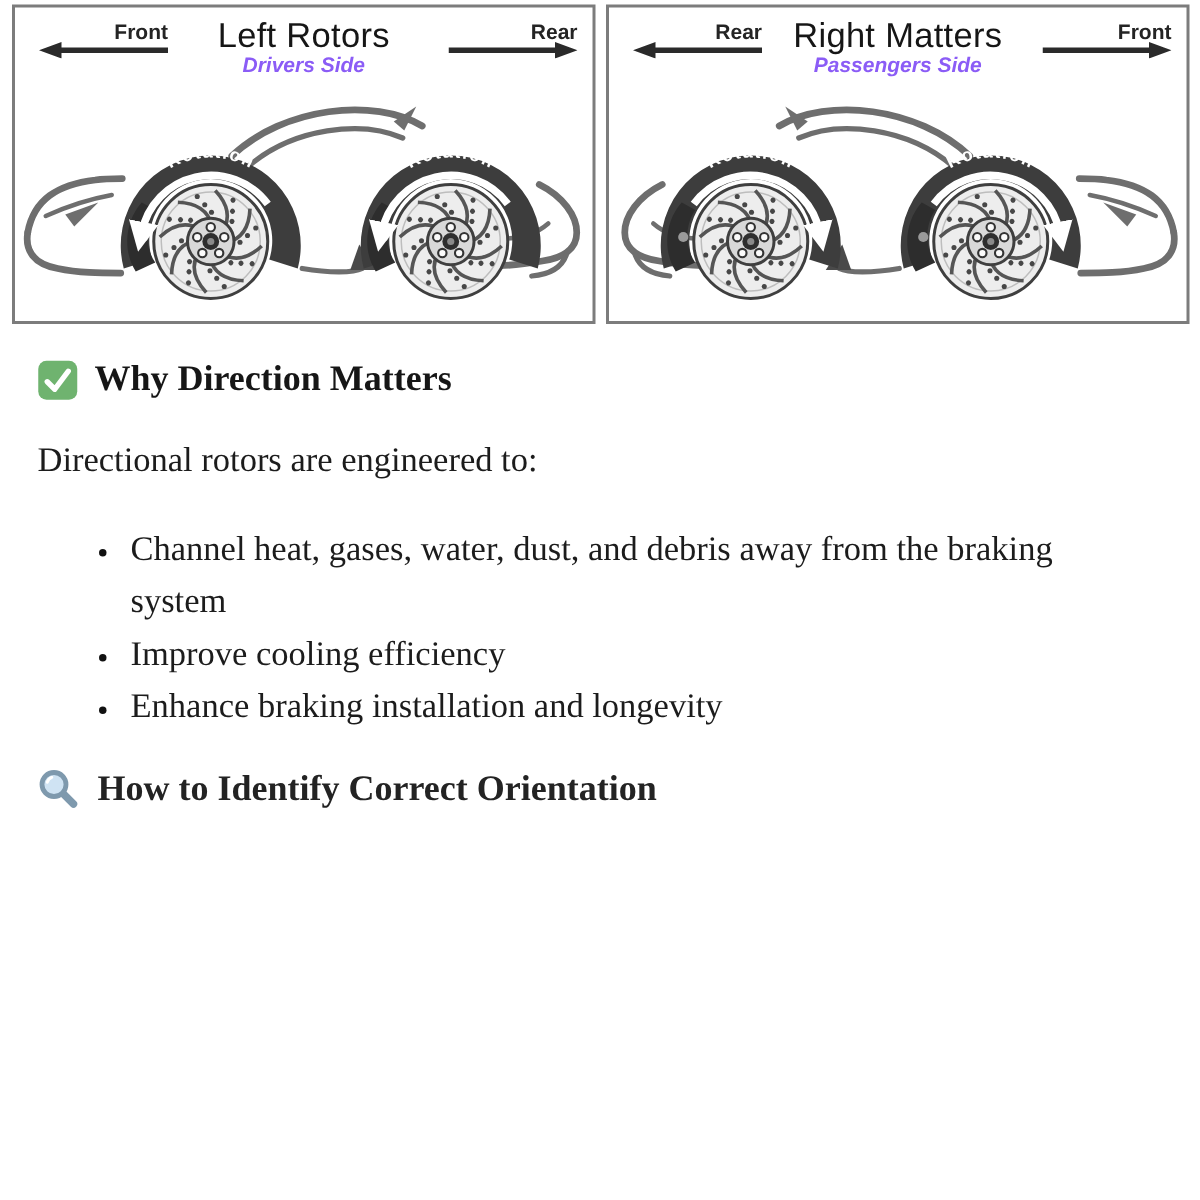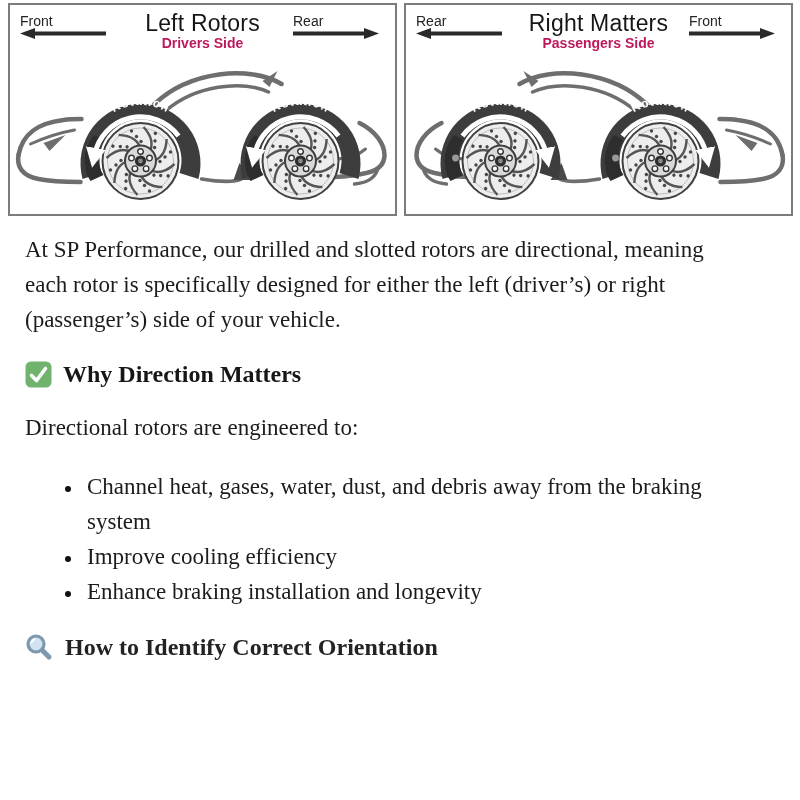--- a/index.html
+++ b/index.html
@@ -4,23 +4,23 @@
 <style>
   html,body{margin:0;padding:0;background:#ffffff;}
   body{width:800px;font-family:"Liberation Serif","DejaVu Serif",serif;color:#1c1c1c;}
 
   
   .figure{display:flex;gap:7px;margin:3px 7px 0 8px;}
   .panel{flex:1;border:2.5px solid #7c7c7c;background:#fff;height:209px;overflow:hidden;}
   .panel-header{display:grid;grid-template-columns:92px 1fr 92px;align-items:start;padding:6px 10px 0 10px;height:48px;}
   .panel-titles{text-align:center;font-family:"Liberation Sans","DejaVu Sans",sans-serif;}
   .panel-title{font-size:23px;font-weight:400;letter-spacing:.2px;color:#161616;line-height:24px;}
-  .panel-subtitle{font-size:14px;font-weight:700;color:#be185d;line-height:16px;}
-  .dirlabel{display:flex;flex-direction:column;align-items:flex-start;font-family:"Liberation Sans","DejaVu Sans",sans-serif;
-            font-weight:400;font-size:14px;color:#242424;margin-top:2px;}
+  .panel-subtitle{font-size:14px;font-weight:700;font-style:italic;color:#8b5cf6;line-height:16px;}
+  .dirlabel{display:flex;flex-direction:column;align-items:flex-end;font-family:"Liberation Sans","DejaVu Sans",sans-serif;
+            font-weight:700;font-size:14px;color:#242424;margin-top:2px;}
   .dirlabel svg{display:block;margin-top:-1px;}
   .car-svg{display:block;width:100%;height:156px;}
 
   
   .content{padding:0 30px 0 25px;}
   .intro{margin:16px 0 0 0;font-size:23px;line-height:35px;max-width:705px;}
   h2.sec{display:flex;align-items:center;font-size:24px;margin:24px 0 0 0;color:#161616;}
   h2.sec.bold{font-weight:700;}
   h2.sec.normal{font-weight:700;color:#232323;}
   .emoji{display:inline-flex;margin-right:11px;flex:0 0 auto;}
@@ -176,21 +176,20 @@
       </text>
       <text font-family="Liberation Sans, DejaVu Sans, sans-serif" font-size="12" font-weight="700" fill="#ffffff" letter-spacing="1">
         <textPath href="#tpd" startOffset="50%" text-anchor="middle">Rotation</textPath>
       </text>
     </svg>
   </div>
 </div>
 
 <main class="content">
 
-  <p class="intro">At SP Performance, our drilled and slotted rotors are directional, meaning each rotor is specifically designed for either the left (driver’s) or right (passenger’s) side of your vehicle.</p>
 
   <h2 class="sec bold">
     <span class="emoji">
       <svg width="27" height="27" viewBox="0 0 27 27">
         <rect x="0.5" y="0.5" width="26" height="26" rx="5.5" fill="#6fb36f"></rect>
         <polyline points="6.5,14.5 11.5,19.5 20.5,7.5" fill="none" stroke="#ffffff" stroke-width="3.6" stroke-linecap="round" stroke-linejoin="round"></polyline>
       </svg>
     </span>
     <span>Why Direction Matters</span>
   </h2>

